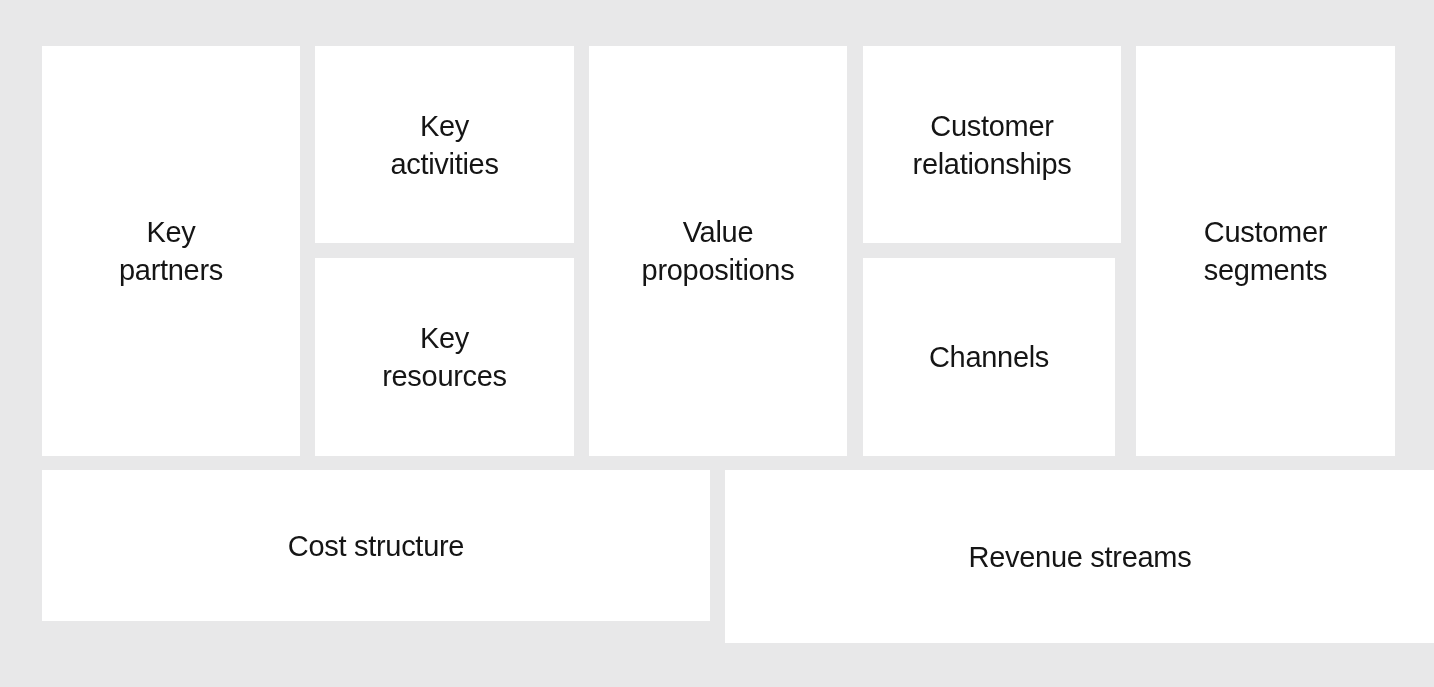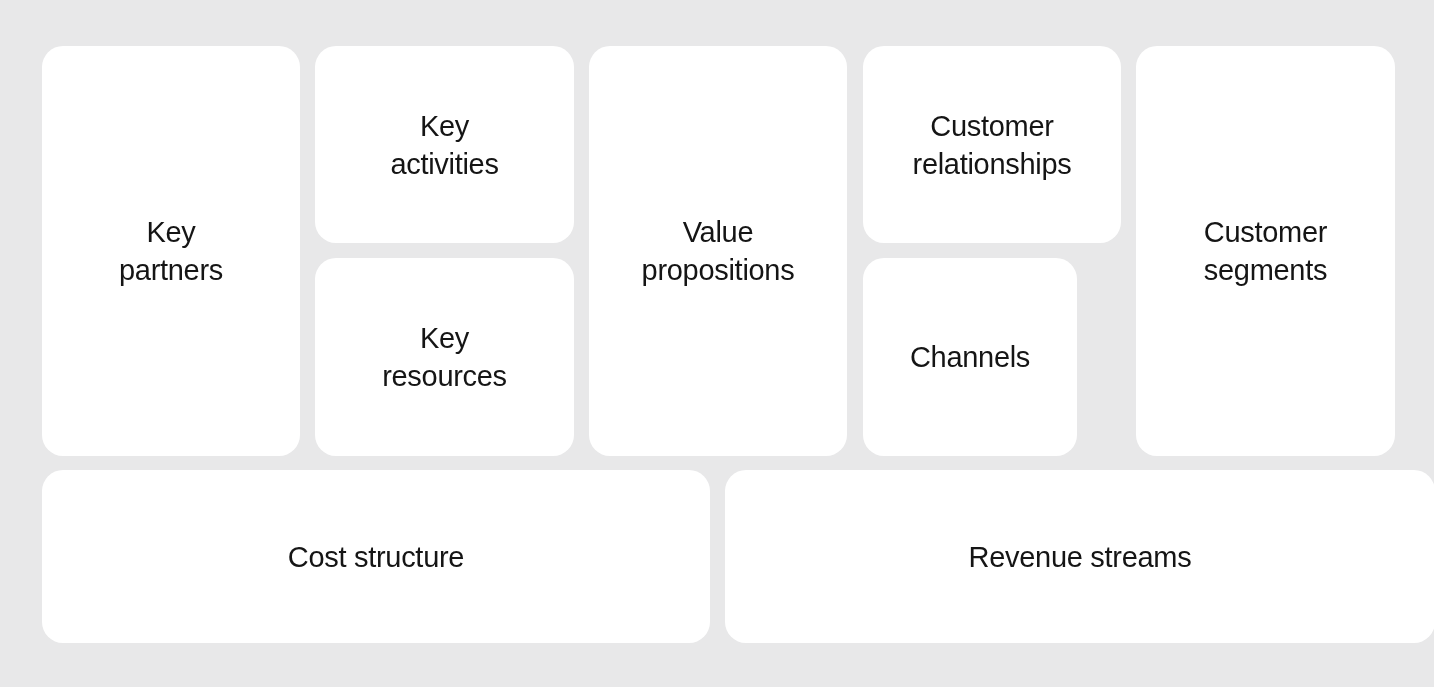--- a/index.html
+++ b/index.html
@@ -10,21 +10,20 @@
     overflow: hidden;
     font-family: "Liberation Sans", "DejaVu Sans", sans-serif;
   }
   .cell {
     position: absolute;
     background: #ffffff;
     display: flex;
     align-items: center;
     justify-content: center;
     text-align: center;
-    border-radius: 21px;
   }
   .label {
     color: #151515;
     font-size: 29px;
     line-height: 38px;
     white-space: pre-line;
     letter-spacing: -0.3px;
   }
 </style>
 </head>
@@ -50,30 +49,30 @@
   <div class="cell" style="left:589px; top:46px; width:258px; height:410px;">
     <span class="label">Value
 propositions</span>
   </div>
 
   <div class="cell" style="left:863px; top:46px; width:258px; height:197px;">
     <span class="label">Customer
 relationships</span>
   </div>
 
-  <div class="cell" style="left:863px; top:258px; width:214px; height:198px;">
+  <div class="cell" style="left:863px; top:258px; width:252px; height:198px;">
     <span class="label">Channels</span>
   </div>
 
   <div class="cell" style="left:1136px; top:46px; width:259px; height:410px;">
     <span class="label">Customer
 segments</span>
   </div>
 
-  <div class="cell" style="left:42px; top:470px; width:668px; height:173px;">
+  <div class="cell" style="left:42px; top:470px; width:668px; height:151px;">
     <span class="label">Cost structure</span>
   </div>
 
   <div class="cell" style="left:725px; top:470px; width:710px; height:173px;">
     <span class="label">Revenue streams</span>
   </div>
 
 </div>
 
 </body></html>

